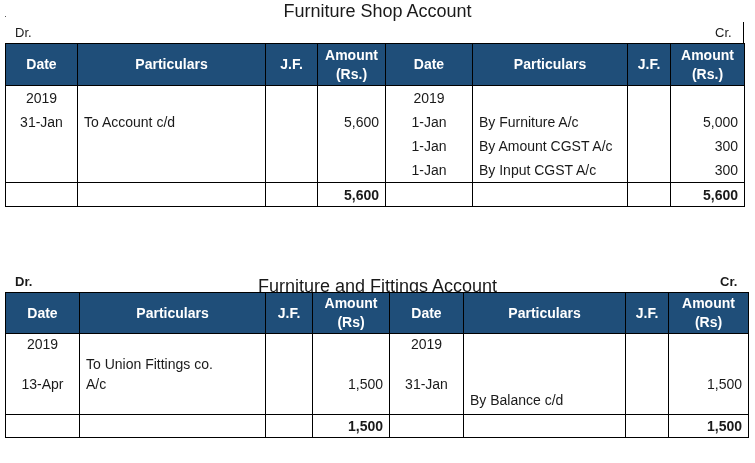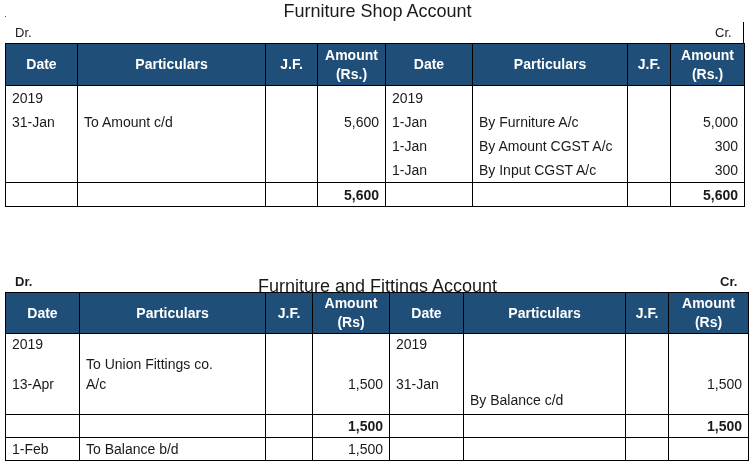--- a/index.html
+++ b/index.html
@@ -11,21 +11,21 @@
   table.ledger { position: absolute; border-collapse: collapse; table-layout: fixed;
                  font-size: 14px; }
   table.ledger th { background: #1F4E79; color: #ffffff; font-weight: bold;
                     border: 1px solid #000; font-size: 14px; line-height: 19px;
                     padding: 0 2px; text-align: center; vertical-align: middle; }
   table.ledger td { border-left: 1px solid #000; border-right: 1px solid #000;
                     padding: 0 6px; vertical-align: top; line-height: 24px; }
   table.ledger tr.total td, table.ledger tr.last td { border-top: 1px solid #000; border-bottom: 1px solid #000;
                     vertical-align: middle; line-height: 22px; }
   table.ledger tr.total td.amt { font-weight: bold; }
-  td.c { text-align: left; margin-top: 48px; }
+  td.c { text-align: center; margin-top: 48px; }
   td.r { text-align: right; }
   td.l { text-align: left; }
   .line { display: block; height: 24px; white-space: nowrap; }
   .tick { position: absolute; left: 5px; top: 16px; width: 1px; height: 1px; background: #555; }
   .vline { position: absolute; left: 743px; top: 22px; width: 1px; height: 22px; background: #000; }
 </style>
 </head>
 <body>
 
 <div class="tick"></div>
@@ -58,21 +58,21 @@
     </tr>
   </thead>
   <tbody>
     <tr style="height:97px">
       <td class="c">
         <span class="line">2019</span>
         <span class="line">31-Jan</span>
       </td>
       <td class="l">
         <span class="line"></span>
-        <span class="line">To Amount c/d</span>
+        <span class="line">To Account c/d</span>
       </td>
       <td></td>
       <td class="r">
         <span class="line"></span>
         <span class="line">5,600</span>
       </td>
       <td class="c">
         <span class="line">2019</span>
         <span class="line">1-Jan</span>
         <span class="line">1-Jan</span>
@@ -161,24 +161,14 @@
     <tr class="total" style="height:22px">
       <td></td>
         <td></td>
         <td></td>
       <td class="r amt">1,500</td>
       <td></td>
         <td></td>
         <td></td>
       <td class="r amt">1,500</td>
     </tr>
-    <tr class="last" style="height:22px">
-      <td class="c">1-Feb</td>
-      <td class="l">To Balance b/d</td>
-      <td></td>
-      <td class="r">1,500</td>
-      <td></td>
-        <td></td>
-        <td></td>
-        <td></td>
-    </tr>
   </tbody>
 </table>
 
 </body></html>

